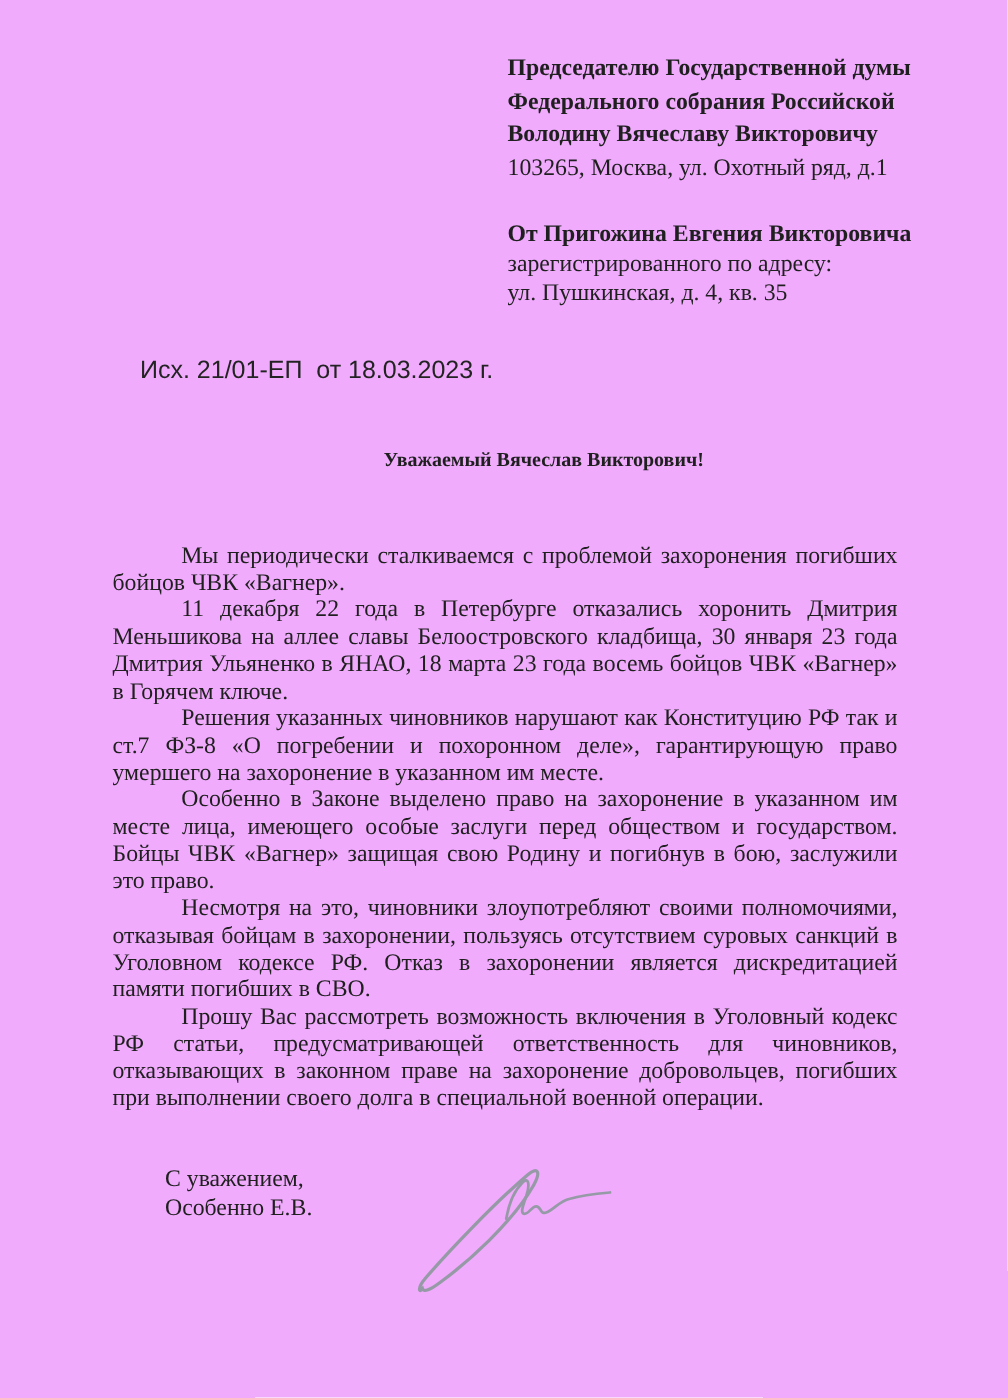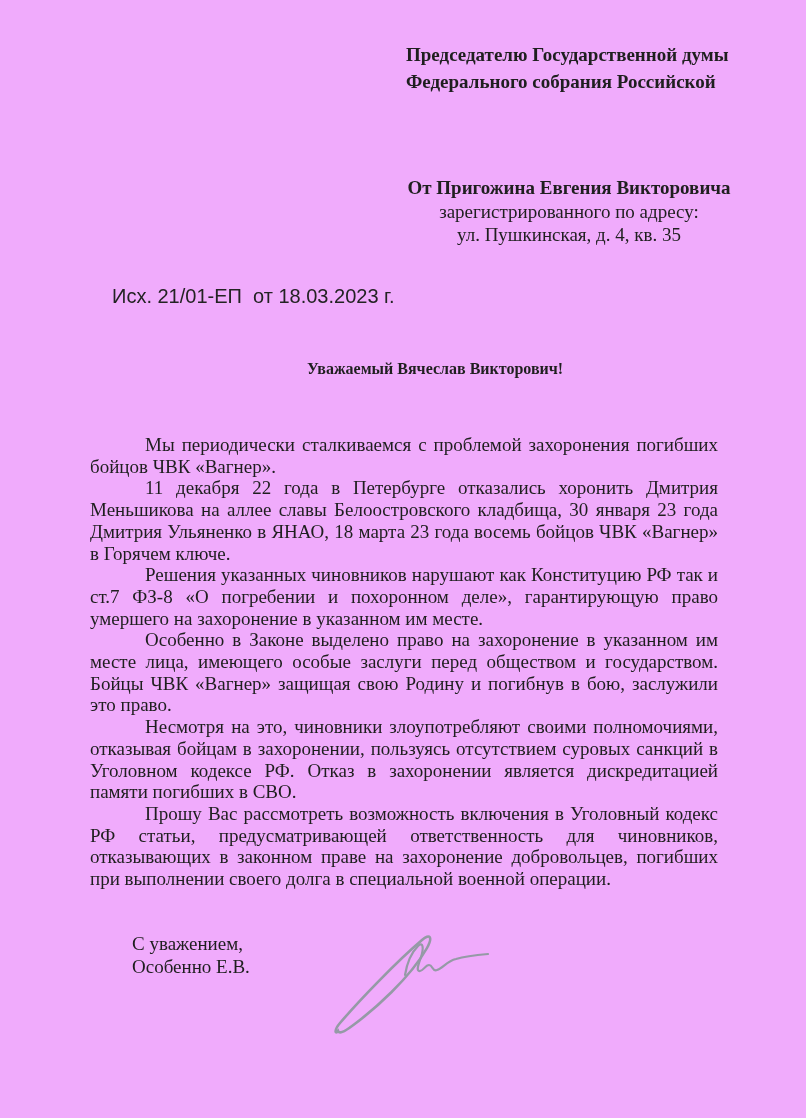--- a/index.html
+++ b/index.html
@@ -19,26 +19,25 @@
   .recipient-block {
     position: absolute;
     left: 406px;
     top: 42px;
     width: 370px;
     font-size: 19px;
     line-height: 26.5px;
   }
   .sender-block {
     position: absolute;
-    left: 384px;
+    left: 406px;
     top: 176px;
     width: 370px;
     font-size: 19px;
     line-height: 23.5px;
-    text-align: center;
   }
   .addr-line.bold { font-weight: bold; }
   .ref-line {
     position: absolute;
     left: 112px;
     top: 285px;
     font-family: "Liberation Sans", "DejaVu Sans", sans-serif;
     font-size: 20px;
     color: #232323;
     white-space: pre;
@@ -86,20 +85,22 @@
   .signature-wrap svg { display: block; width: 170px; height: 132px; }
 </style>
 </head>
 <body>
 
 <div class="page">
 
   <div class="recipient-block">
     <div class="addr-line bold">Председателю Государственной думы</div>
     <div class="addr-line bold">Федерального собрания Российской</div>
+    <div class="addr-line bold">Володину Вячеславу Викторовичу</div>
+    <div class="addr-line">103265, Москва, ул. Охотный ряд, д.1</div>
   </div>
 
   <div class="sender-block">
     <div class="addr-line bold">От Пригожина Евгения Викторовича</div>
     <div class="addr-line">зарегистрированного по адресу:</div>
     <div class="addr-line">ул. Пушкинская, д. 4, кв. 35</div>
   </div>
 
   <div class="ref-line">Исх. 21/01-ЕП  от 18.03.2023 г.</div>
 

